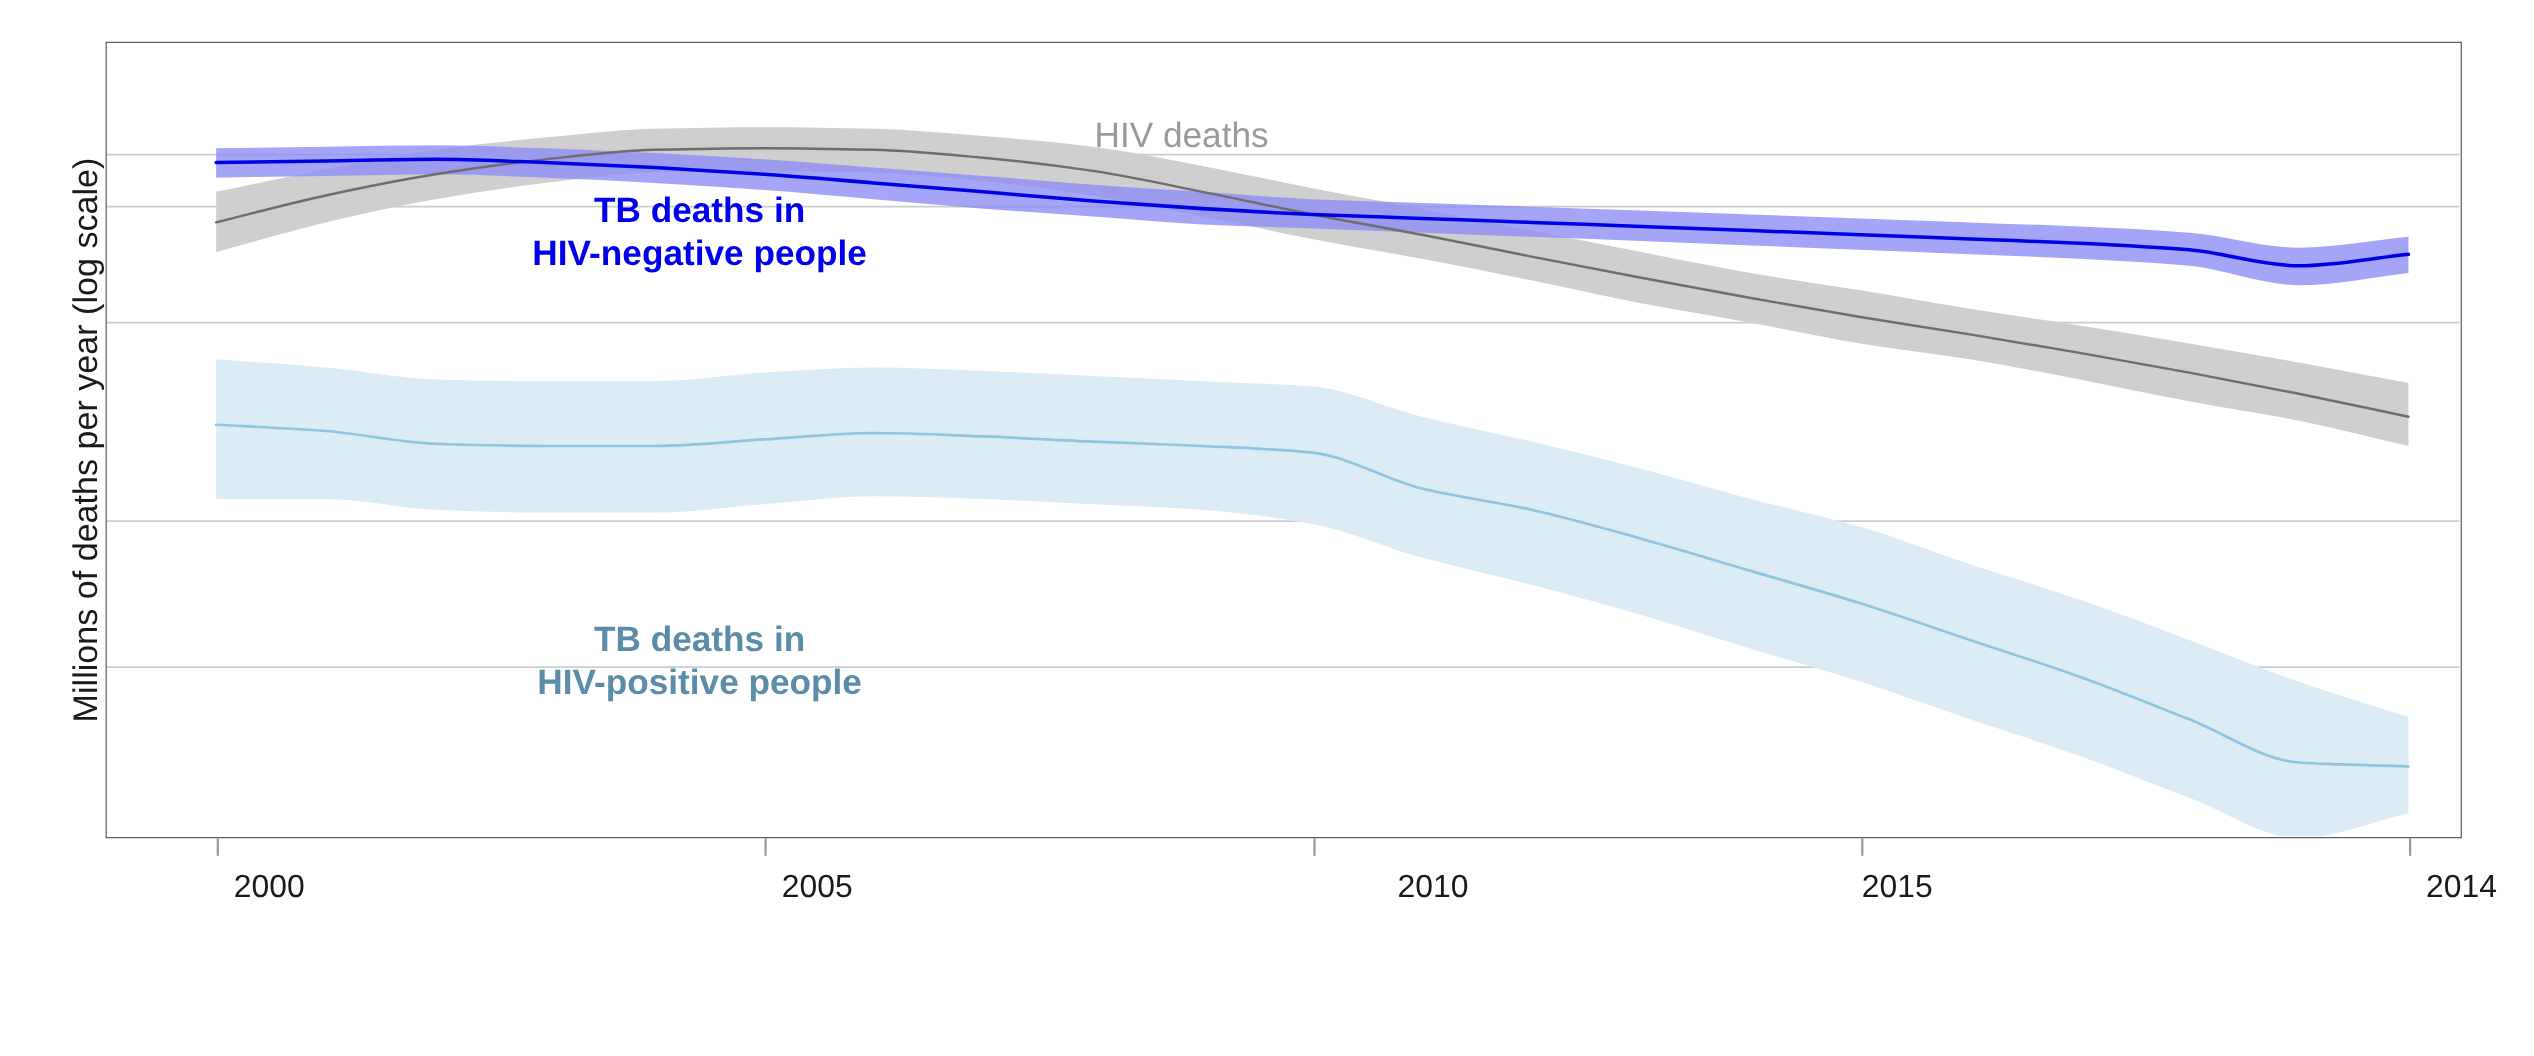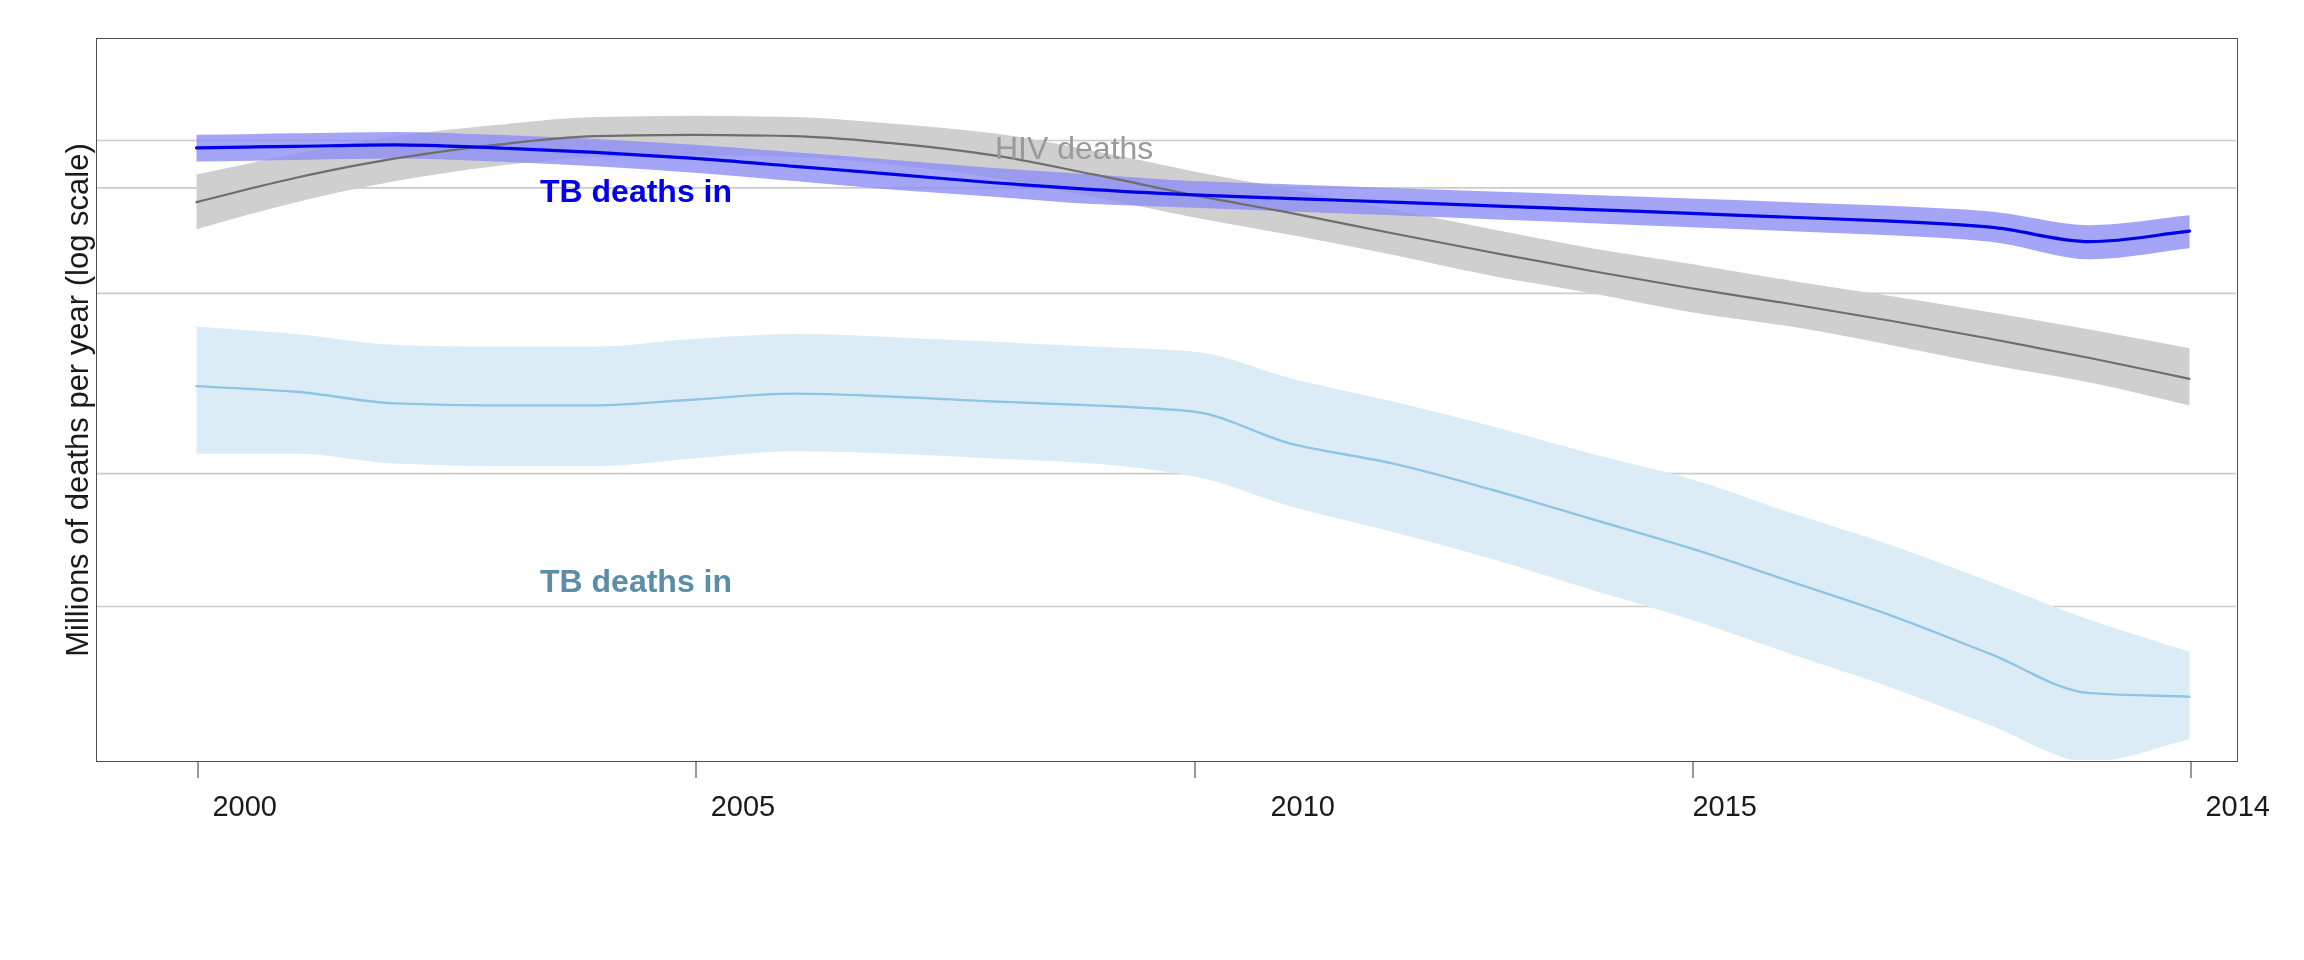--- a/index.html
+++ b/index.html
@@ -53,28 +53,30 @@
         <path d="M99.50,287.62C132.72,290.12 165.93,292.16 199.15,295.11C232.37,298.07 265.58,305.06 298.80,305.98C332.02,306.91 365.23,307.58 398.45,307.58C431.67,307.58 464.88,307.58 498.10,307.58C531.32,307.58 564.53,301.65 597.75,299.72C630.97,297.78 664.18,295.11 697.40,295.11C730.62,295.11 763.83,296.94 797.05,298.17C830.27,299.40 863.48,301.27 896.70,302.83C929.92,304.40 963.13,305.98 996.35,307.58C1029.57,309.17 1062.78,309.67 1096.00,312.41C1129.22,315.14 1162.43,331.55 1195.65,339.81C1228.87,348.07 1262.08,354.55 1295.30,362.44C1328.52,370.33 1361.73,378.55 1394.95,387.23C1428.17,395.90 1461.38,405.86 1494.60,414.63C1527.82,423.39 1561.03,430.24 1594.25,439.90C1627.47,449.56 1660.68,462.86 1693.90,473.87C1727.12,484.88 1760.33,494.60 1793.55,506.02C1826.77,517.44 1859.98,530.25 1893.20,542.71C1926.42,555.18 1959.63,569.24 1992.85,580.84C2026.07,592.44 2059.28,602.18 2092.50,612.85 L2092.50,700.36 C2059.28,707.90 2026.07,722.99 1992.85,722.99C1959.63,722.99 1926.42,698.76 1893.20,686.29C1859.98,673.83 1826.77,660.01 1793.55,648.16C1760.33,636.32 1727.12,626.14 1693.90,614.92C1660.68,603.70 1627.47,591.50 1594.25,580.84C1561.03,570.18 1527.82,560.84 1494.60,550.71C1461.38,540.59 1428.17,529.72 1394.95,520.08C1361.73,510.44 1328.52,501.36 1295.30,492.68C1262.08,484.00 1228.87,477.03 1195.65,467.89C1162.43,458.76 1129.22,443.28 1096.00,437.26C1062.78,431.24 1029.57,426.83 996.35,424.44C963.13,422.06 929.92,421.13 896.70,419.49C863.48,417.85 830.27,415.70 797.05,414.63C763.83,413.56 730.62,412.23 697.40,412.23C664.18,412.23 630.97,417.04 597.75,419.49C564.53,421.94 531.32,426.96 498.10,426.96C464.88,426.96 431.67,426.96 398.45,426.96C365.23,426.96 332.02,425.78 298.80,424.44C265.58,423.11 232.37,414.63 199.15,414.63C165.93,414.63 132.72,414.63 99.50,414.63 Z" fill="#dcecf7" fill-opacity="1" stroke="none"></path>
         <path d="M99.50,95.78C132.72,95.31 165.93,94.84 199.15,94.37C232.37,93.91 265.58,92.97 298.80,92.97C332.02,92.97 365.23,94.65 398.45,95.78C431.67,96.91 464.88,98.42 498.10,100.06C531.32,101.70 564.53,103.69 597.75,105.87C630.97,108.05 664.18,110.80 697.40,113.32C730.62,115.84 763.83,118.40 797.05,121.00C830.27,123.59 863.48,126.52 896.70,128.90C929.92,131.28 963.13,133.21 996.35,135.40C1029.57,137.60 1062.78,140.57 1096.00,142.07C1129.22,143.57 1162.43,144.33 1195.65,145.47C1228.87,146.61 1262.08,147.76 1295.30,148.92C1328.52,150.07 1361.73,151.24 1394.95,152.41C1428.17,153.58 1461.38,154.76 1494.60,155.95C1527.82,157.14 1561.03,158.33 1594.25,159.54C1627.47,160.74 1660.68,161.95 1693.90,163.17C1727.12,164.39 1760.33,165.38 1793.55,166.86C1826.77,168.35 1859.98,169.84 1893.20,172.50C1926.42,175.15 1959.63,186.14 1992.85,186.14C2026.07,186.14 2059.28,179.59 2092.50,176.32 L2092.50,209.13 C2059.28,212.85 2026.07,220.29 1992.85,220.29C1959.63,220.29 1926.42,205.76 1893.20,202.65C1859.98,199.55 1826.77,198.00 1793.55,196.34C1760.33,194.67 1727.12,193.57 1693.90,192.21C1660.68,190.84 1627.47,189.49 1594.25,188.14C1561.03,186.80 1527.82,185.47 1494.60,184.14C1461.38,182.82 1428.17,181.51 1394.95,180.20C1361.73,178.90 1328.52,177.60 1295.30,176.32C1262.08,175.04 1228.87,173.76 1195.65,172.50C1162.43,171.23 1129.22,169.97 1096.00,168.73C1062.78,167.48 1029.57,166.65 996.35,165.01C963.13,163.37 929.92,160.13 896.70,157.74C863.48,155.34 830.27,153.24 797.05,150.66C763.83,148.07 730.62,144.89 697.40,142.07C664.18,139.26 630.97,136.19 597.75,133.76C564.53,131.34 531.32,129.13 498.10,127.30C464.88,125.48 431.67,123.81 398.45,122.56C365.23,121.30 332.02,119.44 298.80,119.44C265.58,119.44 232.37,120.48 199.15,121.00C165.93,121.52 132.72,122.04 99.50,122.56 Z" fill="#8c8cf5" fill-opacity="0.78" stroke="none"></path>
         <path d="M99.50,163.17C132.72,155.02 165.93,145.90 199.15,138.72C232.37,131.53 265.58,124.75 298.80,119.44C332.02,114.13 365.23,109.40 398.45,105.87C431.67,102.34 464.88,98.01 498.10,97.20C531.32,96.39 564.53,95.78 597.75,95.78C630.97,95.78 664.18,96.41 697.40,97.20C730.62,97.99 763.83,101.41 797.05,104.41C830.27,107.40 863.48,111.47 896.70,116.37C929.92,121.26 963.13,128.82 996.35,135.40C1029.57,141.99 1062.78,149.47 1096.00,155.95C1129.22,162.43 1162.43,168.02 1195.65,174.40C1228.87,180.78 1262.08,187.74 1295.30,194.26C1328.52,200.79 1361.73,207.26 1394.95,213.54C1428.17,219.82 1461.38,226.02 1494.60,231.96C1527.82,237.90 1561.03,243.73 1594.25,249.22C1627.47,254.71 1660.68,259.57 1693.90,264.99C1727.12,270.41 1760.33,275.99 1793.55,281.77C1826.77,287.56 1859.98,293.52 1893.20,299.72C1926.42,305.91 1959.63,312.32 1992.85,318.99C2026.07,325.66 2059.28,332.87 2092.50,339.81" fill="none" stroke="#6e6e6e" stroke-width="2.2" stroke-linecap="round" stroke-linejoin="round"></path>
         <path d="M99.50,347.14C132.72,349.01 165.93,350.24 199.15,352.77C232.37,355.30 265.58,363.28 298.80,364.42C332.02,365.55 365.23,366.41 398.45,366.41C431.67,366.41 464.88,366.41 498.10,366.41C531.32,366.41 564.53,362.43 597.75,360.48C630.97,358.52 664.18,354.67 697.40,354.67C730.62,354.67 763.83,356.51 797.05,357.75C830.27,358.99 863.48,361.01 896.70,362.44C929.92,363.87 963.13,364.81 996.35,366.41C1029.57,368.01 1062.78,369.07 1096.00,372.48C1129.22,375.90 1162.43,397.09 1195.65,405.17C1228.87,413.25 1262.08,417.03 1295.30,424.44C1328.52,431.86 1361.73,441.51 1394.95,450.74C1428.17,459.97 1461.38,470.20 1494.60,479.99C1527.82,489.78 1561.03,499.05 1594.25,509.46C1627.47,519.88 1660.68,531.57 1693.90,542.71C1727.12,553.85 1760.33,564.34 1793.55,576.32C1826.77,588.29 1859.98,601.95 1893.20,614.92C1926.42,627.89 1959.63,651.92 1992.85,654.14C2026.07,656.37 2059.28,656.58 2092.50,657.80" fill="none" stroke="#8ec5e3" stroke-width="2.4" stroke-linecap="round" stroke-linejoin="round"></path>
         <path d="M99.50,108.83C132.72,108.33 165.93,107.84 199.15,107.34C232.37,106.85 265.58,105.87 298.80,105.87C332.02,105.87 365.23,107.64 398.45,108.83C431.67,110.02 464.88,111.60 498.10,113.32C531.32,115.05 564.53,117.15 597.75,119.44C630.97,121.74 664.18,124.64 697.40,127.30C730.62,129.96 763.83,132.66 797.05,135.40C830.27,138.15 863.48,141.25 896.70,143.77C929.92,146.29 963.13,148.66 996.35,150.66C1029.57,152.65 1062.78,154.52 1096.00,155.95C1129.22,157.37 1162.43,158.33 1195.65,159.54C1228.87,160.74 1262.08,161.95 1295.30,163.17C1328.52,164.39 1361.73,165.62 1394.95,166.86C1428.17,168.10 1461.38,169.35 1494.60,170.60C1527.82,171.86 1561.03,173.13 1594.25,174.40C1627.47,175.68 1660.68,176.96 1693.90,178.25C1727.12,179.55 1760.33,180.59 1793.55,182.16C1826.77,183.74 1859.98,185.32 1893.20,188.14C1926.42,190.97 1959.63,202.65 1992.85,202.65C2026.07,202.65 2059.28,195.69 2092.50,192.21" fill="none" stroke="#0000e6" stroke-width="3.2" stroke-linecap="round" stroke-linejoin="round"></path>
       </svg>
   </div>
 
   <div id="xticks"></div>
 
-  <div class="anno" id="anno-hiv" style="color: rgb(154, 154, 154); left: 995px; top: 105px; margin-top: 25px;">HIV deaths</div>
+  <div class="anno" id="anno-hiv" style="color: rgb(154, 154, 154); left: 995px; top: 105px;">HIV deaths</div>
 
   <div class="anno l2" id="anno-tbneg" style="color: rgb(0, 0, 238); left: 518px; top: 172px; text-align: center; width: 360px; margin-left: -62px;">
     <div>TB deaths in</div>
+    <div>HIV-negative people</div>
   </div>
 
   <div class="anno l2" id="anno-tbpos" style="color: rgb(91, 140, 168); left: 518px; top: 562px; text-align: center; width: 360px; margin-left: -62px;">
     <div>TB deaths in</div>
+    <div>HIV-positive people</div>
   </div>
 
 <div class="xtick" style="left: 197px;">2000</div>
     <div class="xtickmark" style="left: 197px;"></div>
     <div class="xtick" style="left: 695.25px;">2005</div>
     <div class="xtickmark" style="left: 695.25px;"></div>
     <div class="xtick" style="left: 1255px;">2010</div>
     <div class="xtickmark" style="left: 1193.5px;"></div>
     <div class="xtick" style="left: 1677px;">2015</div>
     <div class="xtickmark" style="left: 1691.75px;"></div>

